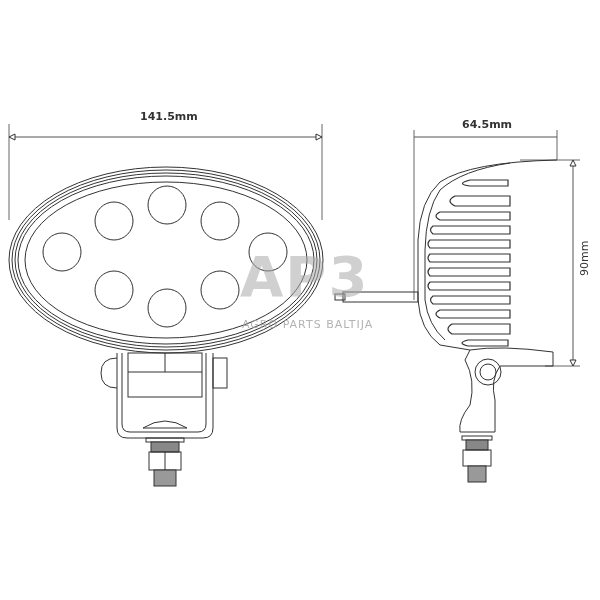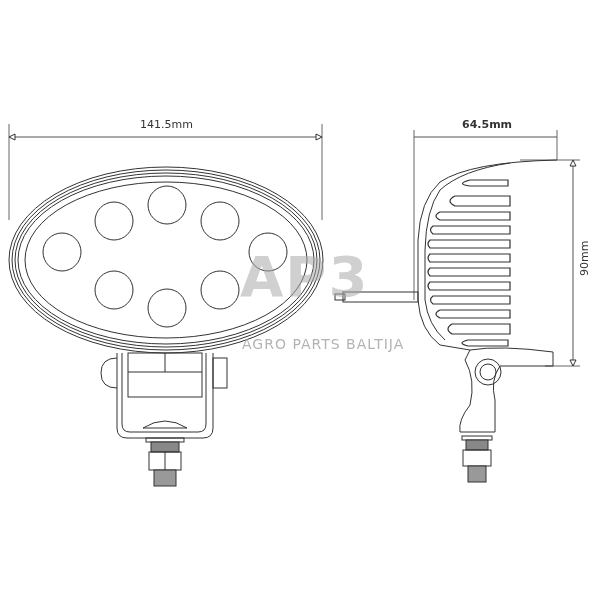--- a/index.html
+++ b/index.html
@@ -1,26 +1,26 @@
 <!DOCTYPE html>
 <html><head>
 <meta charset="utf-8">
 <style>
   html, body { margin: 0; padding: 0; background: #ffffff; }
   body { width: 600px; height: 600px; position: relative; overflow: hidden;
          font-family: "DejaVu Sans", sans-serif; }
   svg { position: absolute; left: 0; top: 0; }
   .dim-label { position: absolute; font-family: "DejaVu Sans", sans-serif;
                font-size: 11px; color: #333; white-space: nowrap; }
-  #dim-width { left: 140px; top: 118px; }
+  #dim-width { left: 140px; top: 110px; font-weight: bold; }
   #dim-depth { left: 462px; top: 118px; font-weight: bold; }
   #dim-height { left: 570px; top: 248px; transform: rotate(-90deg); transform-origin: 0 0; top: 276px; left: 578px; }
   .watermark { position: absolute; color: #bdbdbd; font-family: "DejaVu Sans", sans-serif; white-space: nowrap; text-align: center; }
   #wm-logo { left: 240px; top: 244px; font-size: 56px; font-weight: bold; letter-spacing: 2px; color: rgba(170,170,170,0.55); }
-  #wm-text { left: 242px; top: 336px; font-size: 14px; letter-spacing: 1px; color: rgba(160,160,160,0.8); }
+  #wm-text { left: 242px; top: 318px; font-size: 11px; letter-spacing: 1px; color: rgba(160,160,160,0.8); }
 </style>
 </head>
 <body>
 
 <svg width="600" height="600" viewBox="0 0 600 600">
   <g fill="none" stroke="#333" stroke-width="1">
 
     <g>
       <line x1="9" y1="124" x2="9" y2="220" stroke="#666"></line>
       <line x1="322" y1="124" x2="322" y2="220" stroke="#666"></line>

